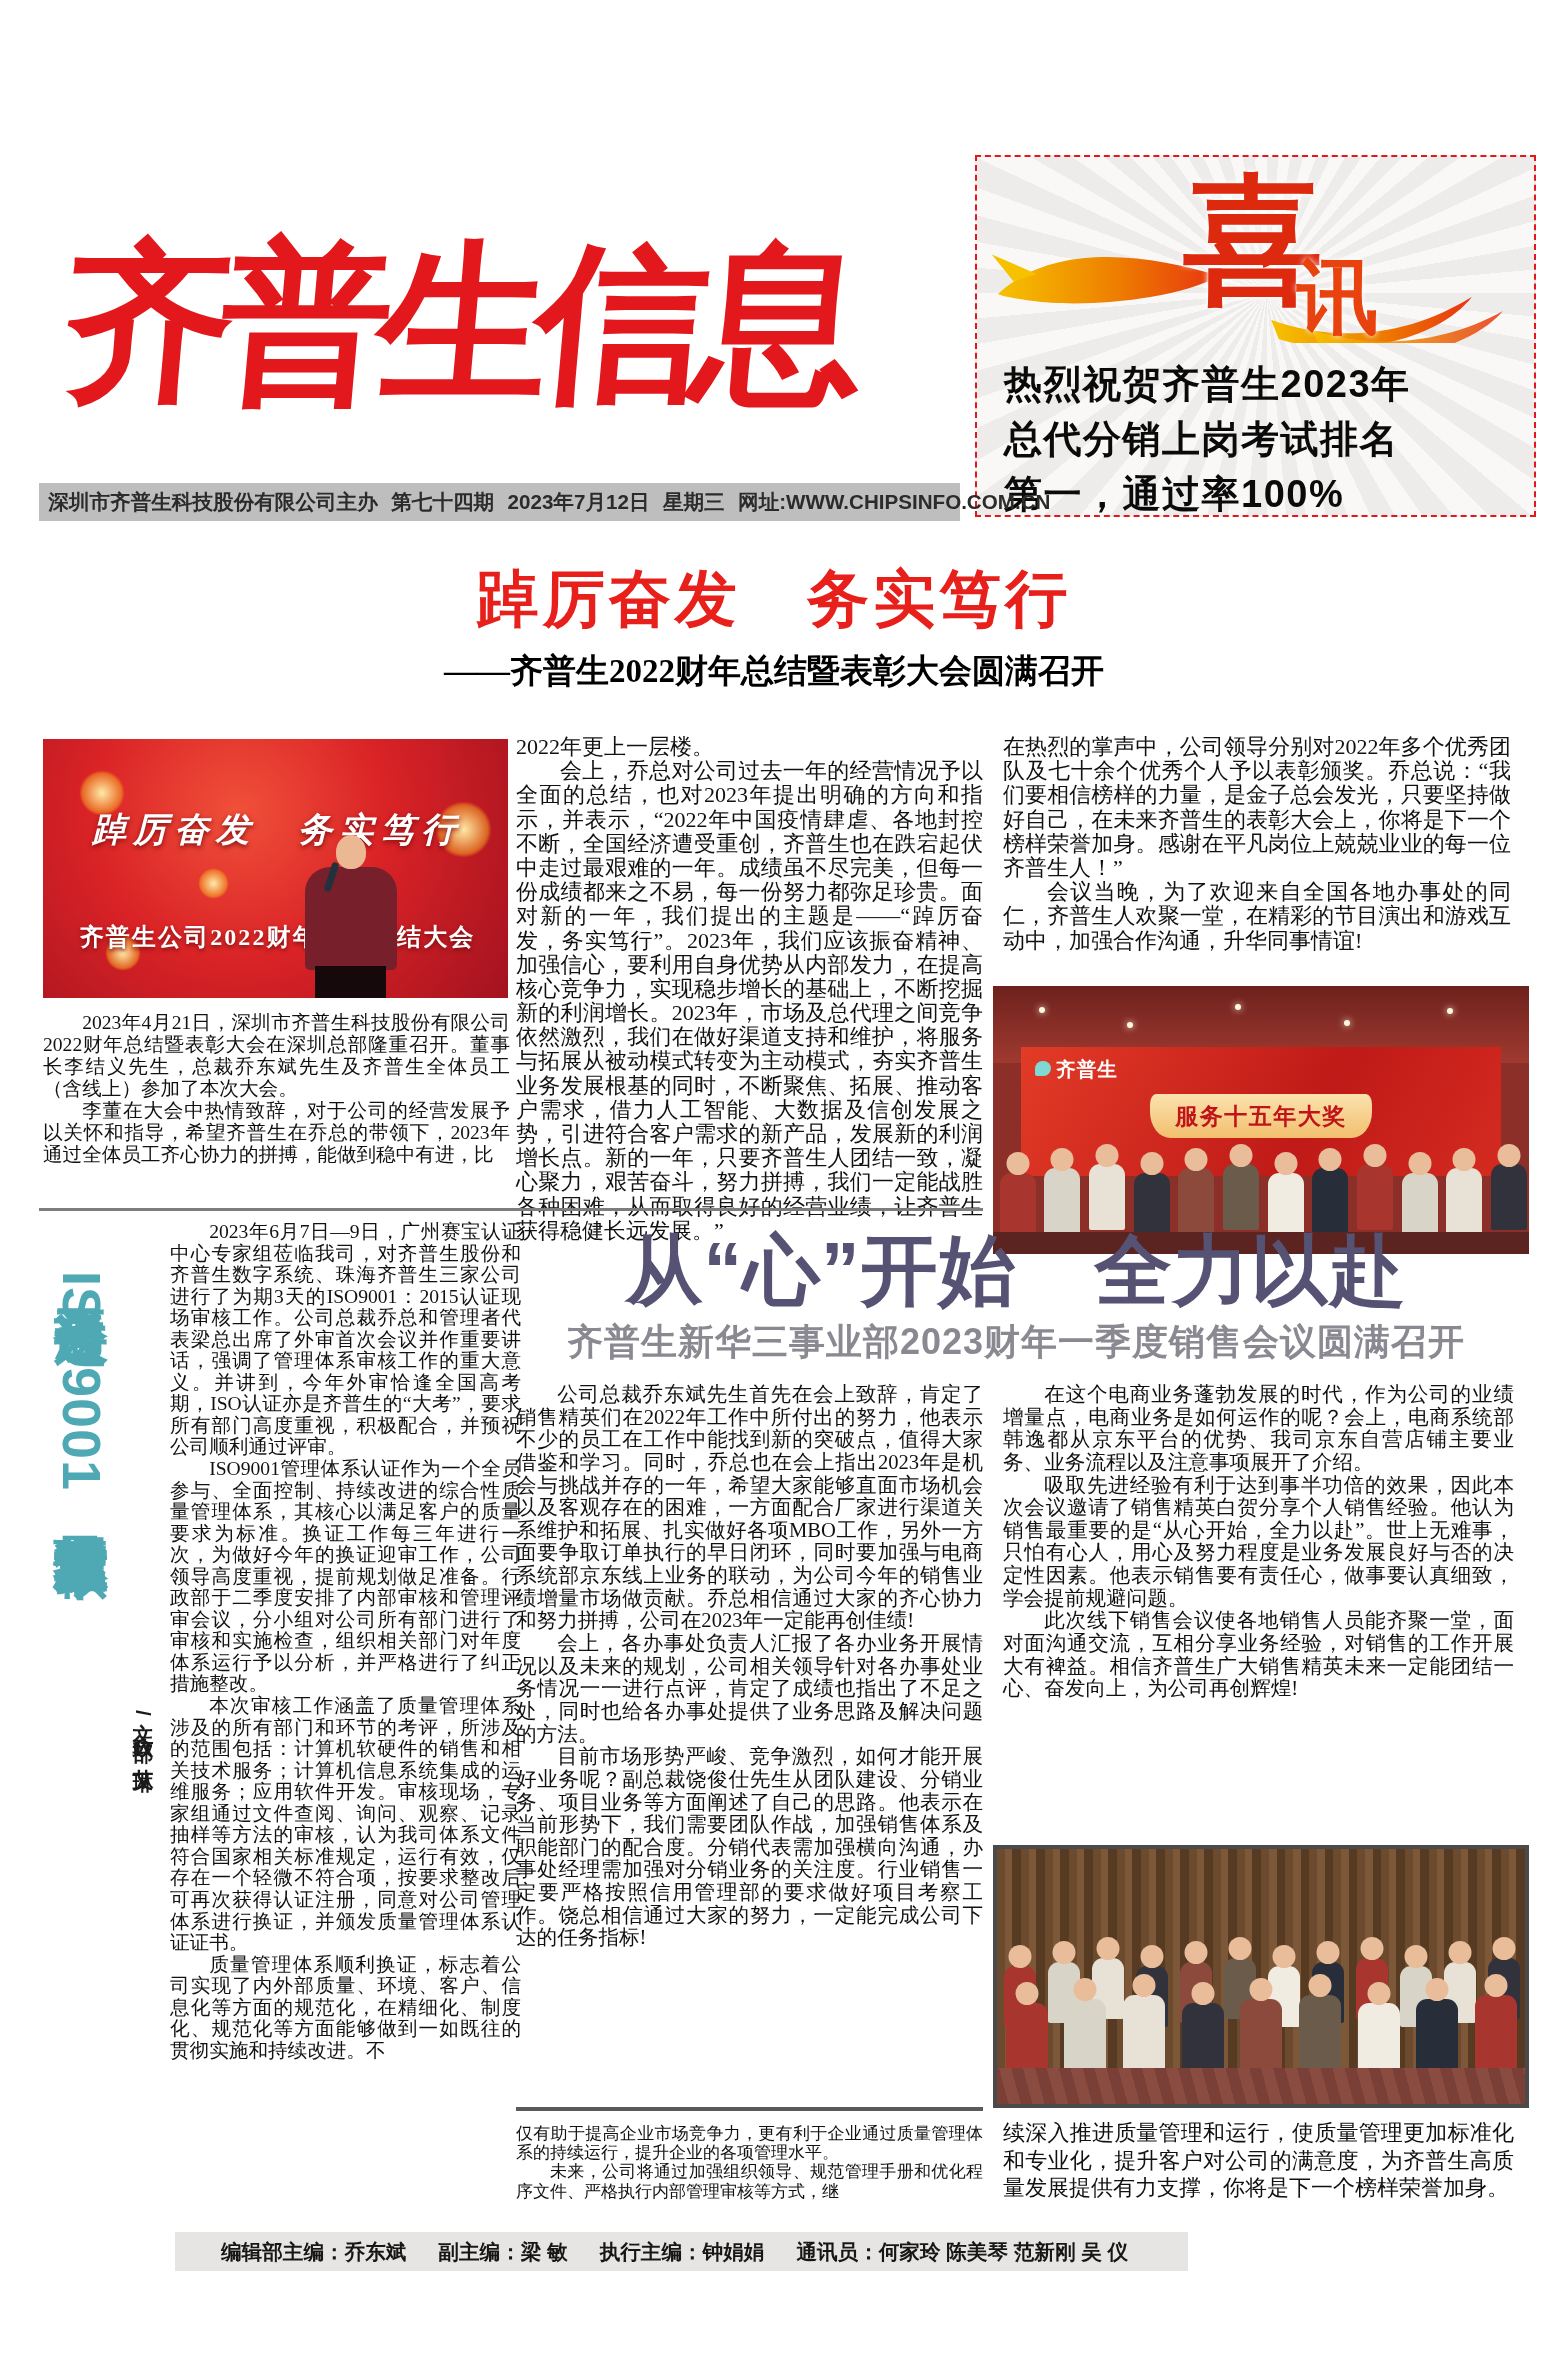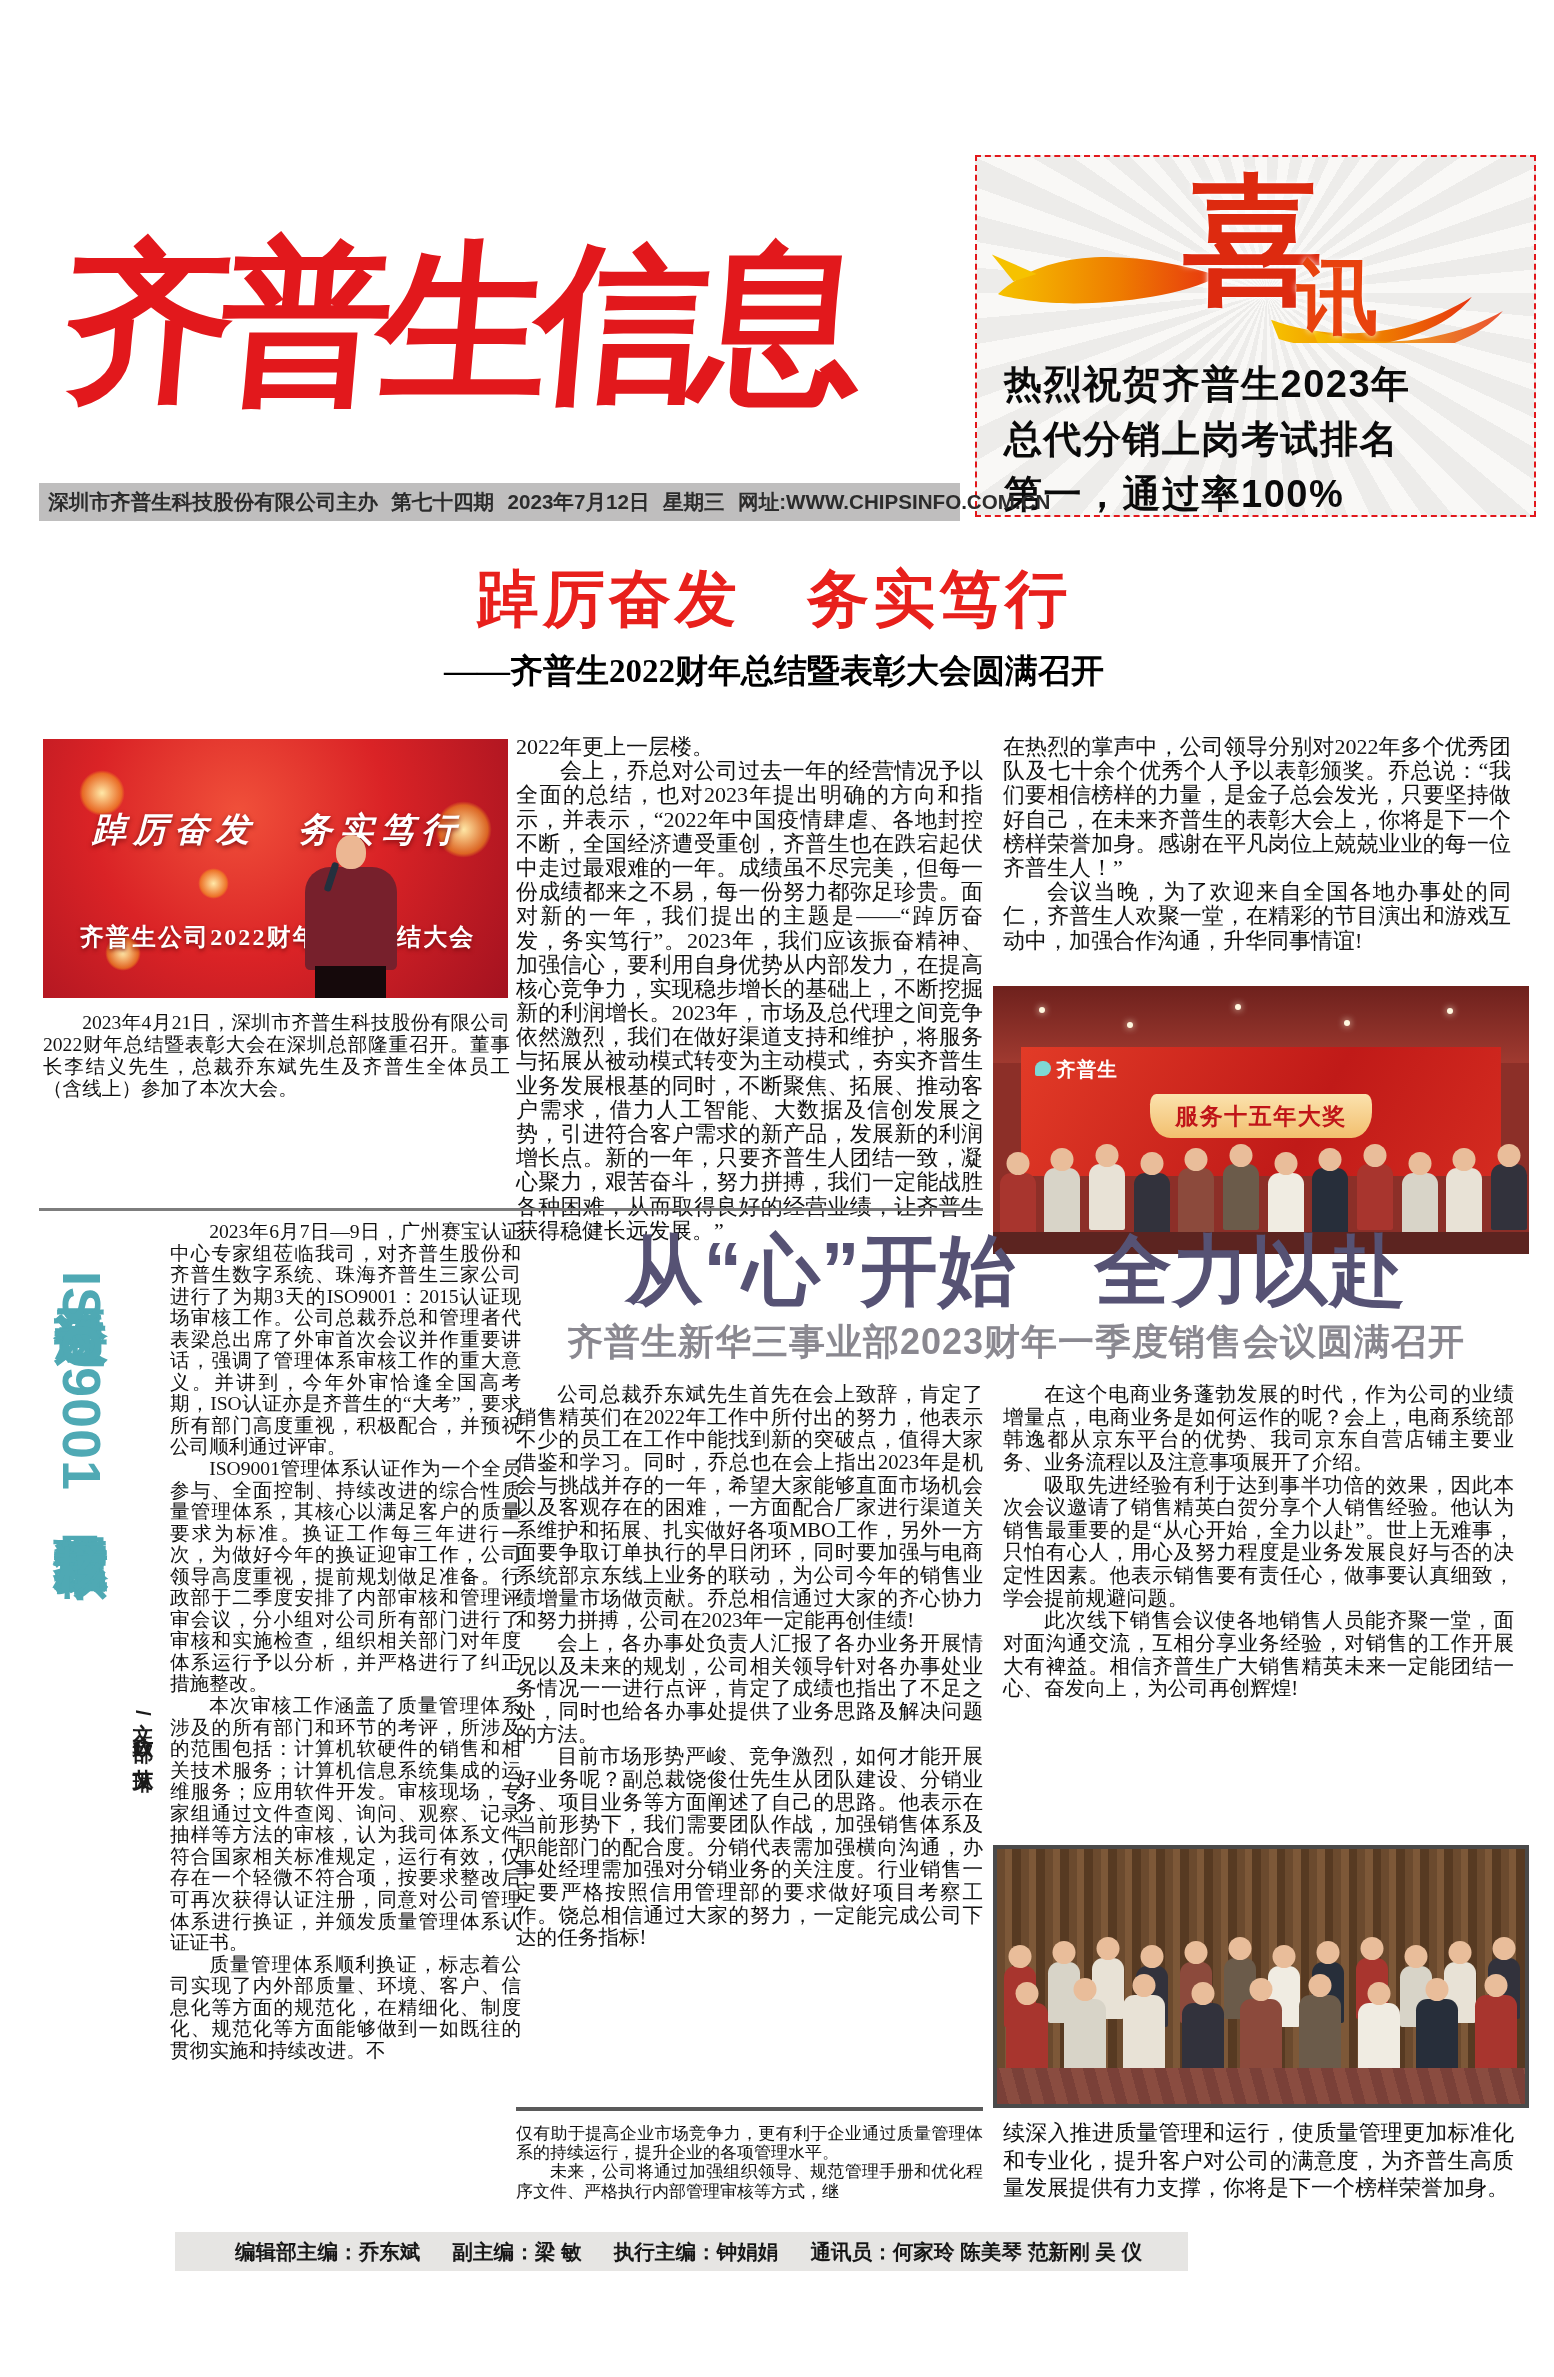--- a/index.html
+++ b/index.html
@@ -117,21 +117,21 @@
   .photo-group .crowd-front{position:absolute;left:0;bottom:25px;width:100%;height:113px;}
   .photo-group .crowd-front .person{width:42px;height:76px;}
 
   
   .person{position:absolute;bottom:0;border-radius:11.3px 11.3px 2.1px 2.1px;background:var(--shirt,#888);}
   .person::before{content:"";position:absolute;left:50%;transform:translateX(-50%);
     top:-20.6px;width:23px;height:23px;border-radius:50%;background:#e9bd9a;}
 
   
   .footerbar{position:absolute;left:175px;top:2232px;width:1013px;height:39px;background:var(--footer-gray);
-    display:flex;align-items:center;gap:32px;padding-left:60px;
+    display:flex;align-items:center;gap:32px;padding-left:46px;
     font-family:"Liberation Sans","DejaVu Sans",sans-serif;font-weight:700;font-size:20.6px;color:#161616;white-space:nowrap;}
 </style>
 </head>
 <body>
 
 <div class="page">
 
   <div class="masthead">齐普生信息</div>
 
   <div class="goodnews">
@@ -176,20 +176,21 @@
     <div class="stage-slogan">踔厉奋发　务实笃行</div>
     <div class="stage-banner">齐普生公司2022财年工作总结大会</div>
     <div class="speaker-body"></div>
     <div class="speaker-legs"></div>
     <div class="speaker-head"></div>
     <div class="speaker-mic"></div>
   </div>
 
   <div class="col-caption bodytext">
     <p>2023年4月21日，深圳市齐普生科技股份有限公司2022财年总结暨表彰大会在深圳总部隆重召开。董事长李结义先生，总裁乔东斌先生及齐普生全体员工（含线上）参加了本次大会。</p>
+    <p>李董在大会中热情致辞，对于公司的经营发展予以关怀和指导，希望齐普生在乔总的带领下，2023年通过全体员工齐心协力的拼搏，能做到稳中有进，比</p>
   </div>
 
   <div class="col2 bodytext">
     <p class="noindent">2022年更上一层楼。</p>
     <p>会上，乔总对公司过去一年的经营情况予以全面的总结，也对2023年提出明确的方向和指示，并表示，“2022年中国疫情肆虐、各地封控不断，全国经济遭受重创，齐普生也在跌宕起伏中走过最艰难的一年。成绩虽不尽完美，但每一份成绩都来之不易，每一份努力都弥足珍贵。面对新的一年，我们提出的主题是——“踔厉奋发，务实笃行”。2023年，我们应该振奋精神、加强信心，要利用自身优势从内部发力，在提高核心竞争力，实现稳步增长的基础上，不断挖掘新的利润增长。2023年，市场及总代理之间竞争依然激烈，我们在做好渠道支持和维护，将服务与拓展从被动模式转变为主动模式，夯实齐普生业务发展根基的同时，不断聚焦、拓展、推动客户需求，借力人工智能、大数据及信创发展之势，引进符合客户需求的新产品，发展新的利润增长点。新的一年，只要齐普生人团结一致，凝心聚力，艰苦奋斗，努力拼搏，我们一定能战胜各种困难，从而取得良好的经营业绩，让齐普生获得稳健长远发展。”</p>
   </div>
 
   <div class="col3 bodytext">
     <p class="noindent">在热烈的掌声中，公司领导分别对2022年多个优秀团队及七十余个优秀个人予以表彰颁奖。乔总说：“我们要相信榜样的力量，是金子总会发光，只要坚持做好自己，在未来齐普生的表彰大会上，你将是下一个榜样荣誉加身。感谢在平凡岗位上兢兢业业的每一位齐普生人！”</p>
     <p>会议当晚，为了欢迎来自全国各地办事处的同仁，齐普生人欢聚一堂，在精彩的节目演出和游戏互动中，加强合作沟通，升华同事情谊!</p>

